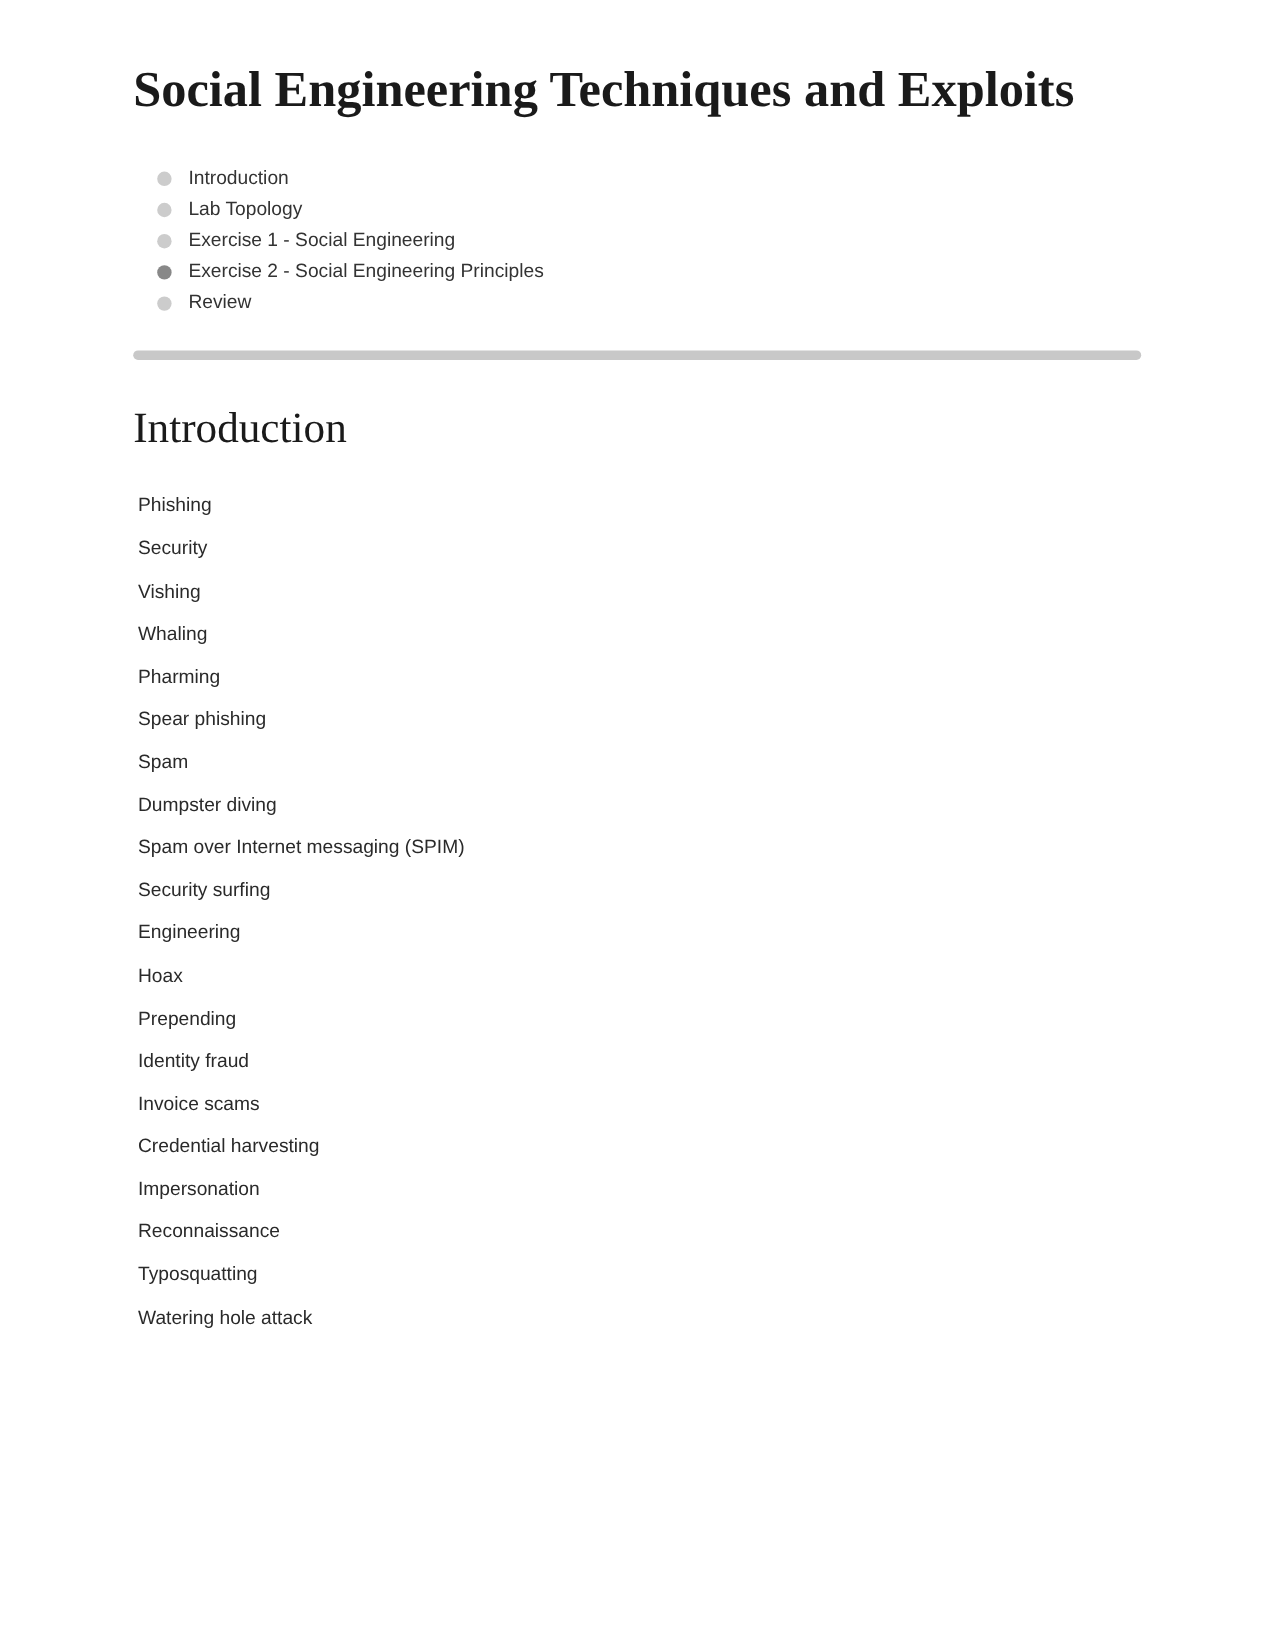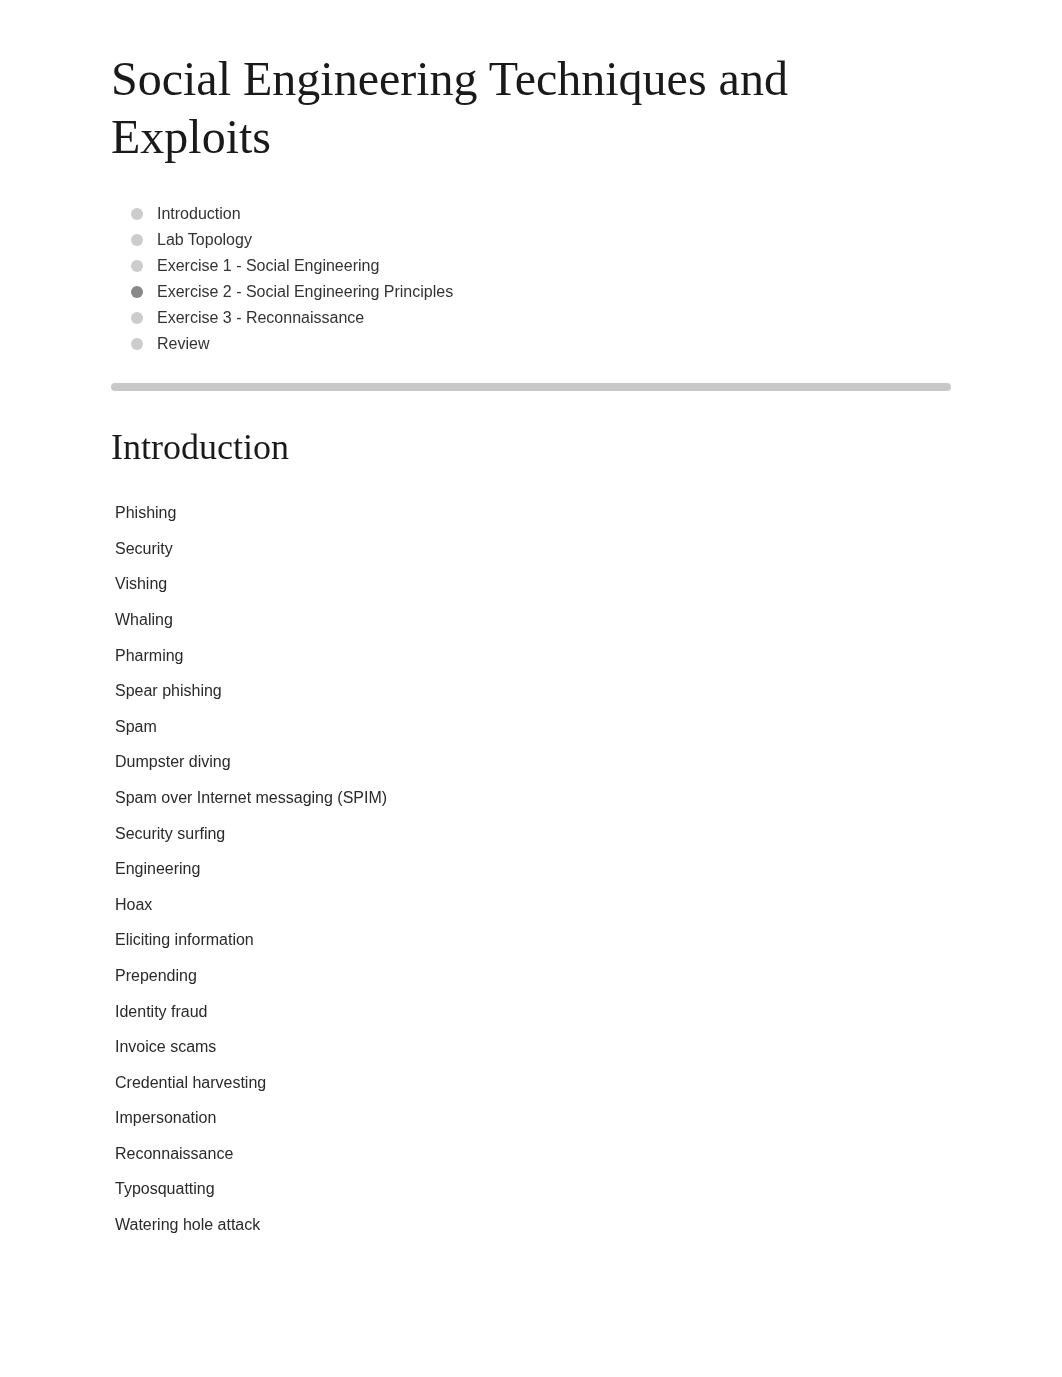--- a/index.html
+++ b/index.html
@@ -24,22 +24,22 @@
     }
 
     .course-label {
       font-size: 15px;
       color: #444444;
       margin-bottom: 18px;
       font-family: Arial, sans-serif;
     }
 
     .page-title {
-      font-size: 48px;
-      font-weight: 400;
+      font-size: 42px;
+      font-weight: 700;
       color: #1a1a1a;
       margin-bottom: 40px;
       line-height: 1.2;
     }
 
     .toc-section {
       margin-bottom: 30px;
       padding-left: 20px;
     }
 
@@ -115,24 +115,20 @@
       <div class="toc-item">
         <span class="toc-bullet"></span>
         <span>Exercise 1 - Social Engineering</span>
       </div>
       <div class="toc-item active">
         <span class="toc-bullet"></span>
         <span>Exercise 2 - Social Engineering Principles</span>
       </div>
       <div class="toc-item">
         <span class="toc-bullet"></span>
-        <span>Exercise 3 - Reconnaissance</span>
-      </div>
-      <div class="toc-item">
-        <span class="toc-bullet"></span>
         <span>Review</span>
       </div>
     </div>
 
   <div class="divider-bar"></div>
 
   <h2 class="section-title">Introduction</h2>
 
   <ul class="topics-list">
 
@@ -141,21 +137,20 @@
       <li>Vishing</li>
       <li>Whaling</li>
       <li>Pharming</li>
       <li>Spear phishing</li>
       <li>Spam</li>
       <li>Dumpster diving</li>
       <li>Spam over Internet messaging (SPIM)</li>
       <li>Security surfing</li>
       <li>Engineering</li>
       <li>Hoax</li>
-      <li>Eliciting information</li>
       <li>Prepending</li>
       <li>Identity fraud</li>
       <li>Invoice scams</li>
       <li>Credential harvesting</li>
       <li>Impersonation</li>
       <li>Reconnaissance</li>
       <li>Typosquatting</li>
       <li>Watering hole attack</li>
     </ul>
 

